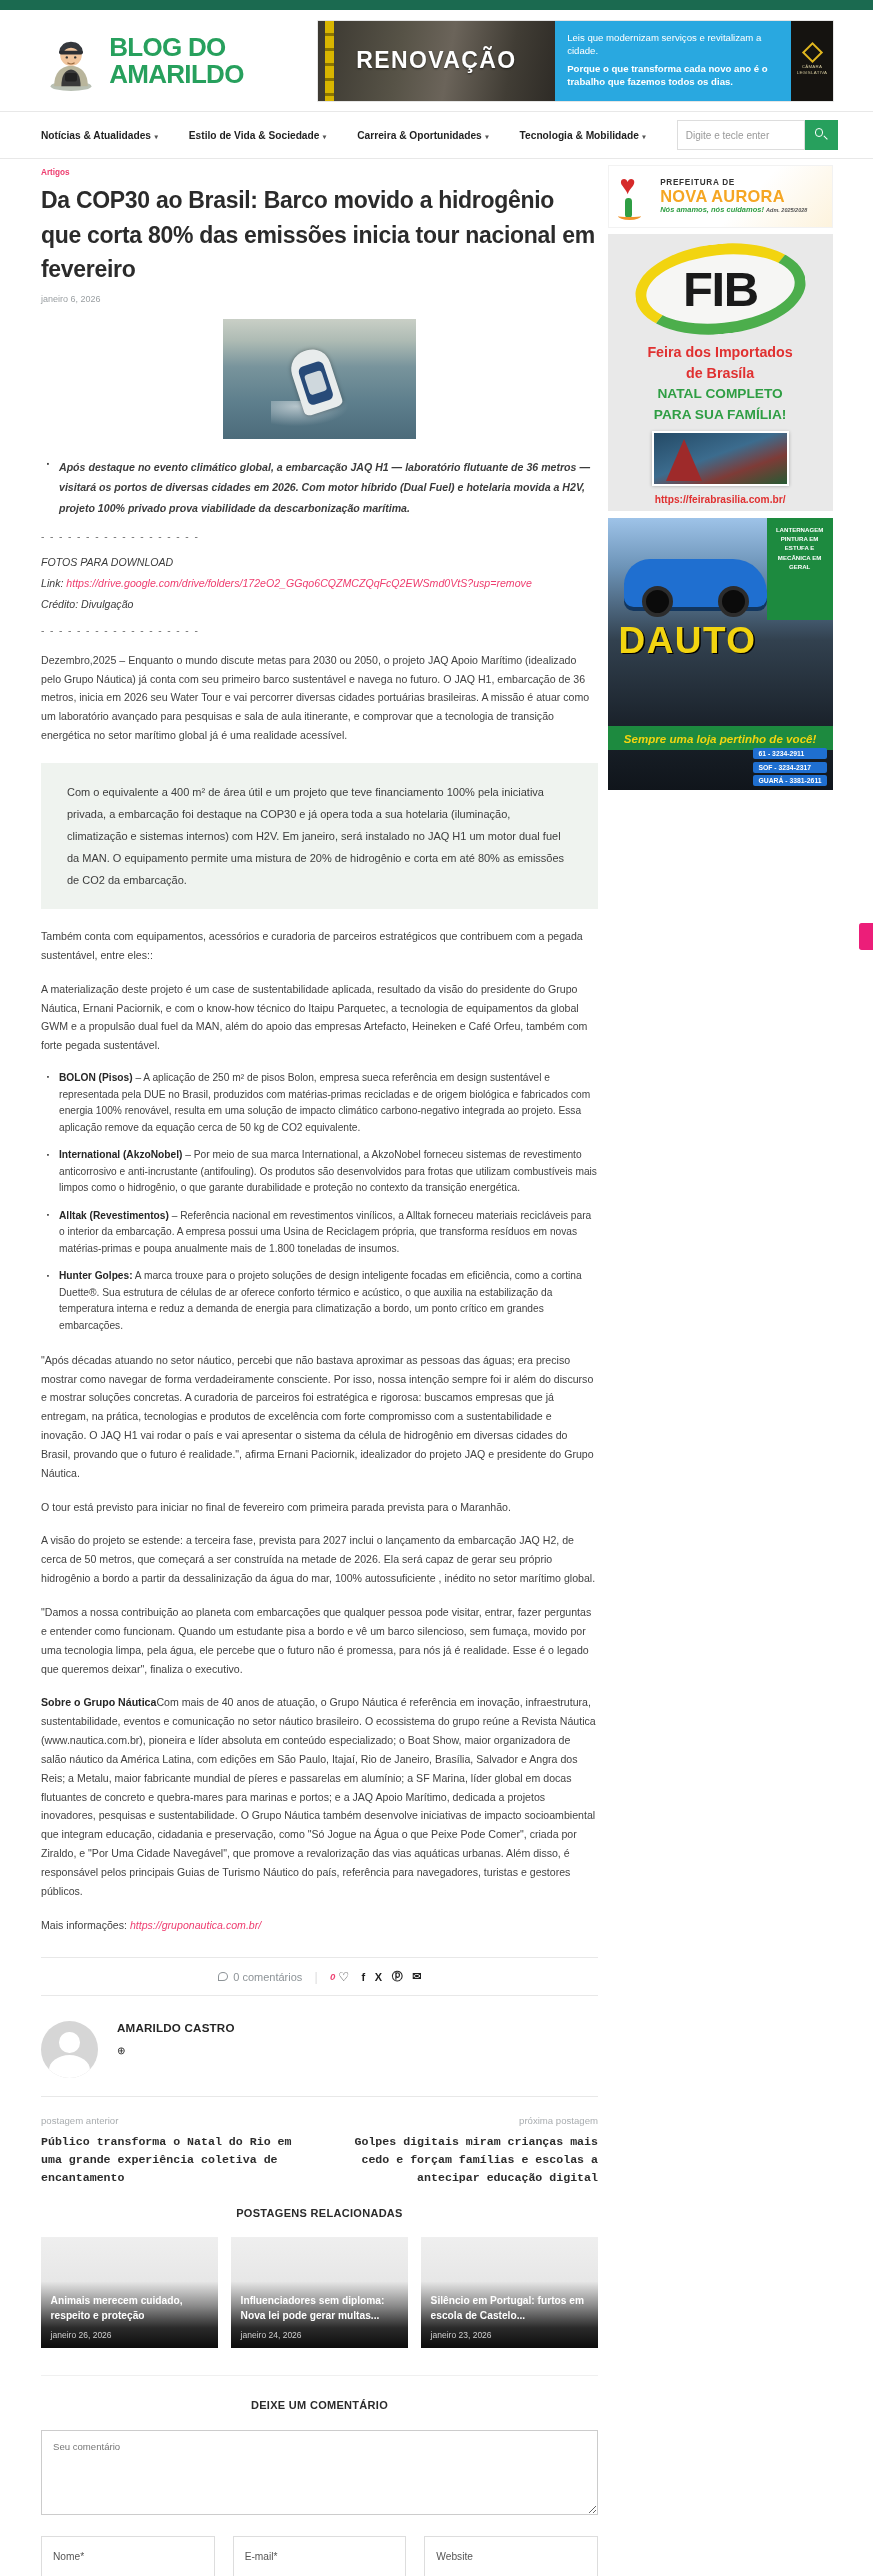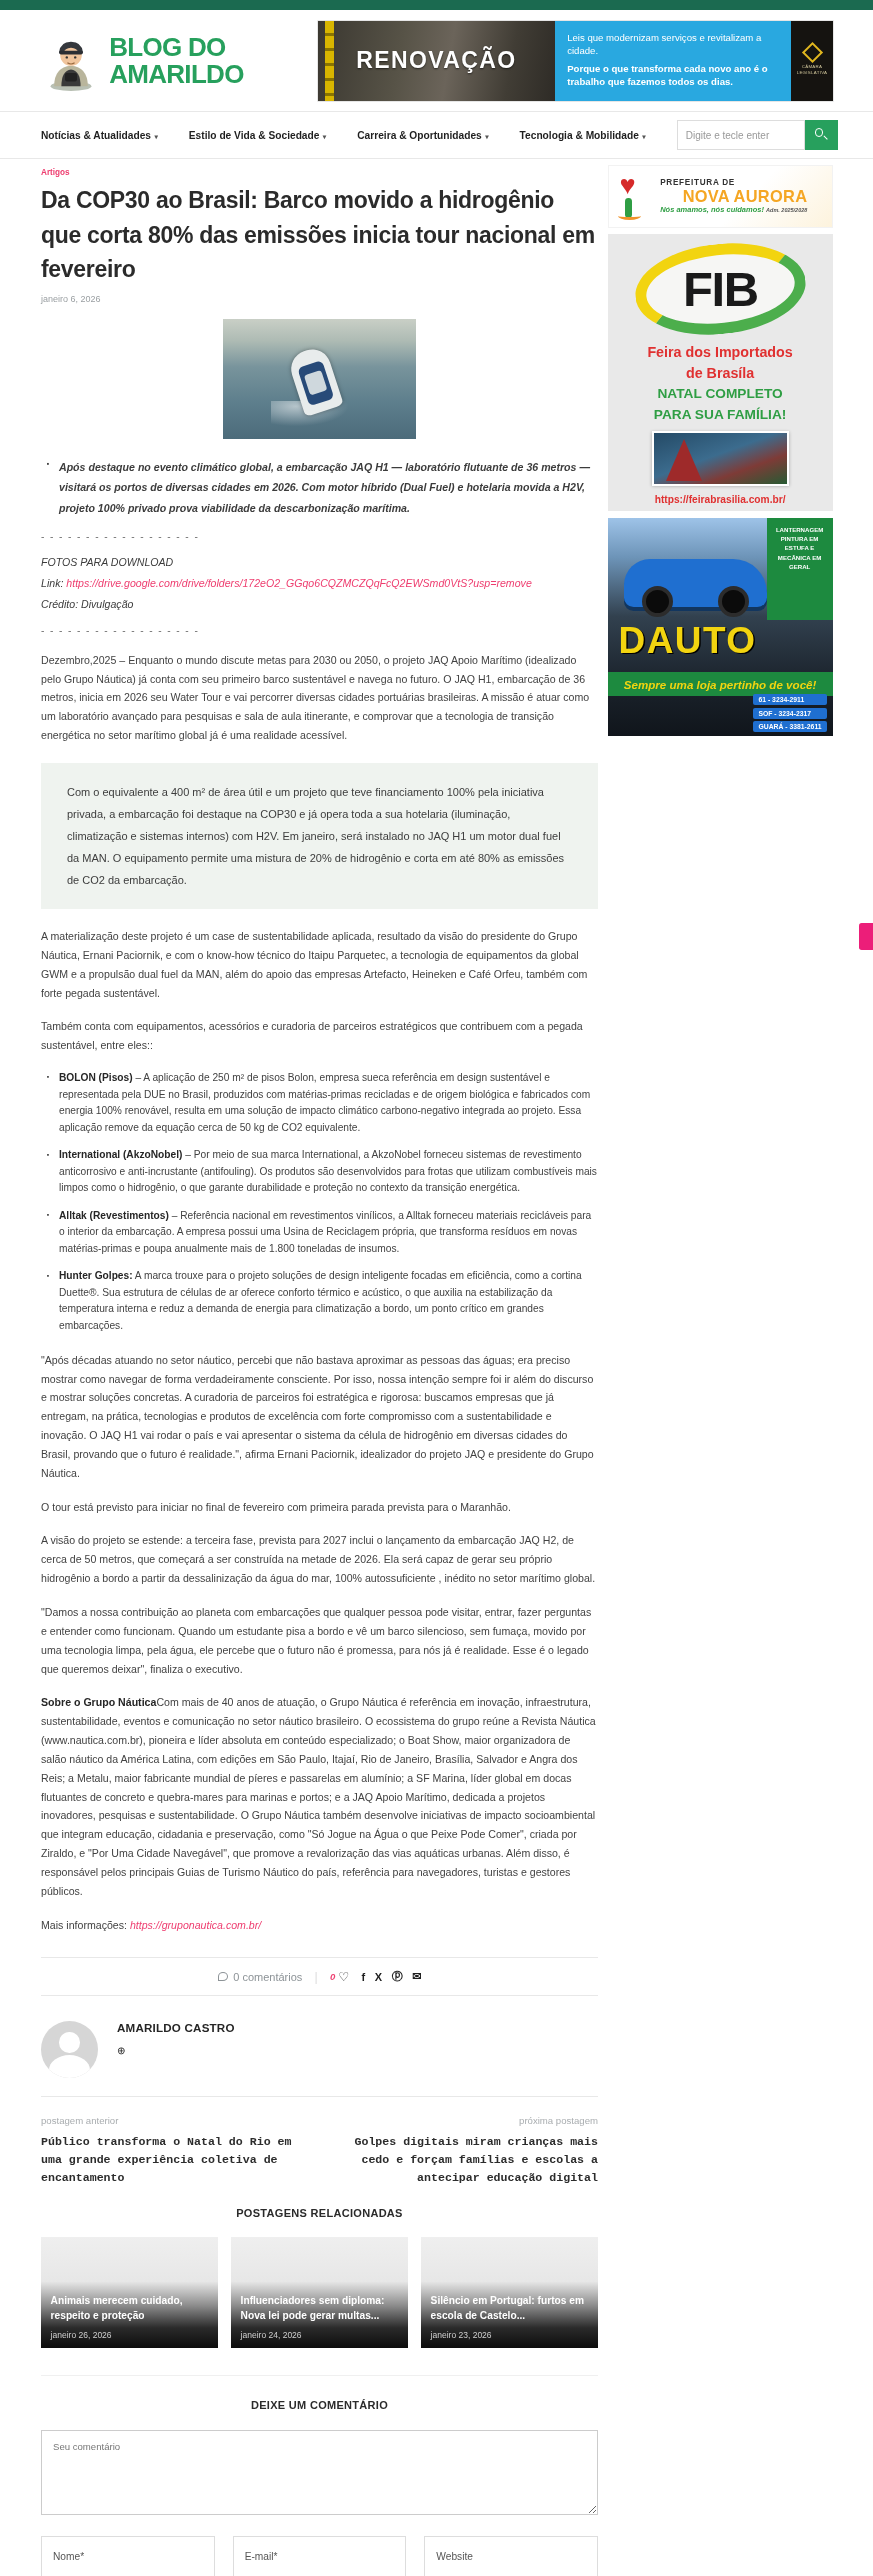--- a/index.html
+++ b/index.html
@@ -125,34 +125,34 @@
   .field-row input::placeholder{color:#555;}
 
   
   .ad{cursor:pointer;}
   .ad-aurora{height:63px; background:linear-gradient(135deg,#fff 60%,#fdf3dd 100%); display:flex; align-items:center; gap:6.8px; padding:5.5px 6.8px; border:0.7px solid #f2f2f2;}
   .aurora-logo{position:relative; width:38px; height:44px; flex:0 0 auto;}
   .aurora-heart{position:absolute; top:-2.7px; left:4.1px; color:#d62a2a; font-size:27px; line-height:1;}
   .aurora-person{position:absolute; bottom:0; left:9.6px; width:6.8px; height:20.5px; background:#2f9e44; border-radius:3.4px;}
   .aurora-arc{position:absolute; bottom:-1.4px; left:2.7px; width:23px; height:8.2px; border-bottom:3.4px solid #f0932b; border-radius:50%;}
   .aurora-l1{font-size:8.2px; font-weight:bold; color:#333; letter-spacing:0.7px;}
-  .aurora-l2{font-size:16.4px; font-weight:bold; color:#f5a623; letter-spacing:0.3px; line-height:1.1;text-align:right;}
+  .aurora-l2{font-size:16.4px; font-weight:bold; color:#f5a623; letter-spacing:0.3px; line-height:1.1;}
   .aurora-l3{font-size:7.5px; font-style:italic; font-weight:bold; color:#2f9e44;}
   .aurora-l4{font-size:5.5px; color:#555; font-style:italic;}
 
   .ad-fib{height:277px; background:#e9e9e9; display:flex; flex-direction:column; align-items:center; padding:9.6px 6.8px 6.8px; gap:4.1px;}
   .fib-ellipse{width:171px; height:102px; border:11px solid #f2d410; border-radius:50%; border-bottom-color:#4cae4c; border-right-color:#4cae4c; display:flex; align-items:center; justify-content:center; background:#f6f6f4; transform:rotate(-6deg); margin-bottom:5.5px;}
   .fib-word{font-size:49px; font-weight:bold; color:#1a1a1a; letter-spacing:-1.4px; transform:rotate(6deg);}
   .fib-l1{color:#e03131; font-weight:bold; font-size:14.3px; line-height:1.2; text-align:center;}
   .fib-l2{color:#2f9e44; font-weight:bold; font-size:13.7px; line-height:1.2; text-align:center;}
   .fib-photo{width:137px; height:63px; background:linear-gradient(160deg,#244a66 0%,#3c6c8e 45%,#7e3b37 70%,#275a33 100%); border:2.7px solid #fff; box-shadow:0 1.4px 3.4px rgba(0,0,0,.3); margin:4.1px 0; position:relative;}
   .fib-tree{position:absolute; left:12.3px; bottom:2.7px; width:0; height:0; border-left:18px solid transparent; border-right:18px solid transparent; border-bottom:42px solid #9e2a2a;}
   .fib-url{color:#e03131; font-weight:bold; font-size:10.2px;}
 
-  .ad-dauto{height:218px; background:linear-gradient(180deg,#9ec3e8 0%,#6d94b8 18%,#32414f 45%,#1b232c 75%,#10151b 100%); position:relative; overflow:hidden;}
+  .ad-dauto{height:272px; background:linear-gradient(180deg,#9ec3e8 0%,#6d94b8 18%,#32414f 45%,#1b232c 75%,#10151b 100%); position:relative; overflow:hidden;}
   .dauto-strip{position:absolute; right:0; top:0; width:66px; height:102px; background:#1d8a3f; color:#fff; font-size:6.1px; font-weight:bold; padding:6.8px 5.5px; line-height:1.5; text-align:center;}
   .dauto-brand{position:absolute; left:11px; top:102px; font-size:37px; font-weight:bold; color:#f2d410; letter-spacing:1.4px; text-shadow:1.4px 1.4px 0 #000;}
   .dauto-car{position:absolute; left:16.4px; top:41px; width:143px; height:48px; background:#1f6fd0; border-radius:26px 34px 9.6px 9.6px; box-shadow:0 4.1px 0 #12365f;}
   .dauto-car:before,.dauto-car:after{content:""; position:absolute; bottom:-9.6px; width:23px; height:23px; border-radius:50%; background:#0b0b0b; border:4.1px solid #2c2c2c;}
   .dauto-car:before{left:18px;} .dauto-car:after{right:18px;}
   .dauto-tag{position:absolute; left:0; right:0; bottom:40px; background:#1d8a3f; color:#f2d410; font-style:italic; font-weight:bold; font-size:11.6px; text-align:center; padding:5.5px 0;}
   .dauto-phones{position:absolute; right:5.5px; bottom:4.1px; display:flex; flex-direction:column; gap:2.7px;}
   .dauto-phones span{background:#1f6fd0; color:#fff; font-size:6.8px; font-weight:bold; padding:2px 5.5px; border-radius:2px;}
 
   
@@ -242,22 +242,22 @@
       <div class="dashes">- - - - - - - - - - - - - - - - - -</div>
       <div class="foto-line">FOTOS PARA DOWNLOAD</div>
       <div class="foto-line"><span>Link: </span><a class="inline-link">https://drive.google.com/drive/folders/172eO2_GGqo6CQZMCZQqFcQ2EWSmd0VtS?usp=remove</a></div>
       <div class="foto-line">Crédito: Divulgação</div>
       <div class="dashes">- - - - - - - - - - - - - - - - - -</div>
 
       <p class="body-p">Dezembro,2025 – Enquanto o mundo discute metas para 2030 ou 2050, o projeto JAQ Apoio Marítimo (idealizado pelo Grupo Náutica)  já conta com seu primeiro barco sustentável e navega no futuro. O JAQ H1, embarcação de 36 metros, inicia em 2026 seu Water Tour e vai percorrer diversas cidades portuárias brasileiras. A missão é atuar como um laboratório avançado para pesquisas e sala de aula itinerante, e comprovar que a tecnologia de transição energética no setor marítimo global já é uma realidade acessível.</p>
 
       <div class="quote-box">Com o equivalente a 400 m² de área útil e um projeto que teve financiamento 100% pela iniciativa privada, a embarcação foi destaque na COP30 e já opera toda a sua hotelaria (iluminação, climatização e sistemas internos) com H2V. Em janeiro, será instalado no JAQ H1 um motor dual fuel da MAN. O equipamento permite uma mistura de 20% de hidrogênio e corta em até 80% as emissões de CO2 da embarcação.</div>
 
+      <p class="body-p">Também conta com equipamentos, acessórios e curadoria de parceiros estratégicos que contribuem com a pegada sustentável, entre eles::</p>
       <p class="body-p">A materialização deste projeto é um case de sustentabilidade aplicada, resultado da visão do presidente do Grupo Náutica, Ernani Paciornik, e com o know-how técnico do Itaipu Parquetec, a tecnologia de equipamentos da global GWM e a propulsão dual fuel da MAN, além do apoio das empresas Artefacto, Heineken e Café Orfeu, também com forte pegada sustentável.</p>
-      <p class="body-p">Também conta com equipamentos, acessórios e curadoria de parceiros estratégicos que contribuem com a pegada sustentável, entre eles::</p>
 
       <ul class="partners">
         <li><b>BOLON (Pisos)</b><span> – A aplicação de 250 m² de pisos Bolon, empresa sueca referência em design sustentável e representada pela DUE no Brasil, produzidos com matérias-primas recicladas e de origem biológica e fabricados com energia 100% renovável, resulta em uma solução de impacto climático carbono-negativo integrada ao projeto. Essa aplicação remove da equação cerca de 50 kg de CO2 equivalente.</span></li>
         <li><b>International (AkzoNobel)</b><span> – Por meio de sua marca International, a AkzoNobel forneceu sistemas de revestimento anticorrosivo e anti-incrustante (antifouling). Os produtos são desenvolvidos para frotas que utilizam combustíveis mais limpos como o hidrogênio, o que garante durabilidade e proteção no contexto da transição energética.</span></li>
         <li><b>Alltak (Revestimentos)</b><span> – Referência nacional em revestimentos vinílicos, a Alltak forneceu materiais recicláveis para o interior da embarcação. A empresa possui uma Usina de Reciclagem própria, que transforma resíduos em novas matérias-primas e poupa anualmente mais de 1.800 toneladas de insumos.</span></li>
         <li><b>Hunter Golpes:</b><span> A marca trouxe para o projeto soluções de design inteligente focadas em eficiência, como a cortina Duette®. Sua estrutura de células de ar oferece conforto térmico e acústico, o que auxilia na estabilização da temperatura interna e reduz a demanda de energia para climatização a bordo, um ponto crítico em grandes embarcações.</span></li>
       </ul>
 
       <p class="body-p">"Após décadas atuando no setor náutico, percebi que não bastava aproximar as pessoas das águas; era preciso mostrar como navegar de forma verdadeiramente consciente. Por isso, nossa intenção sempre foi ir além do discurso e mostrar soluções concretas. A curadoria de parceiros foi estratégica e rigorosa: buscamos empresas que já entregam, na prática, tecnologias e produtos de excelência com forte compromisso com a sustentabilidade e inovação. O JAQ H1 vai rodar o país e vai apresentar o sistema da célula de hidrogênio em diversas cidades do Brasil, provando que o futuro é realidade.", afirma Ernani Paciornik, idealizador do projeto JAQ e presidente do Grupo Náutica.</p>
       <p class="body-p">O tour está previsto para iniciar no final de fevereiro com primeira parada prevista para o Maranhão.</p>

